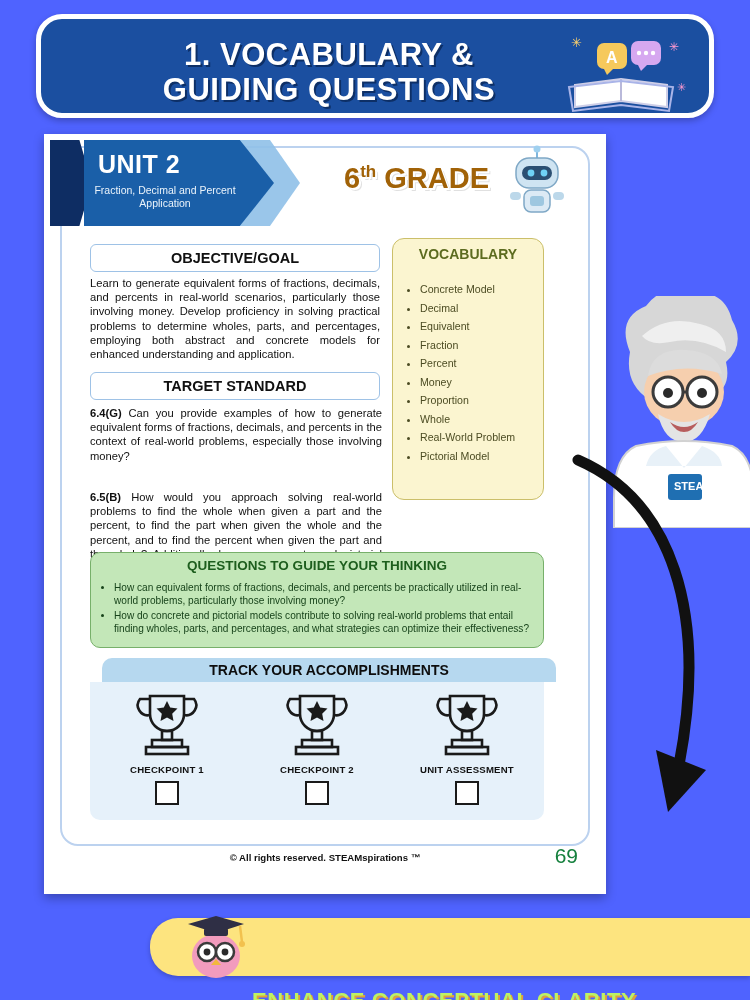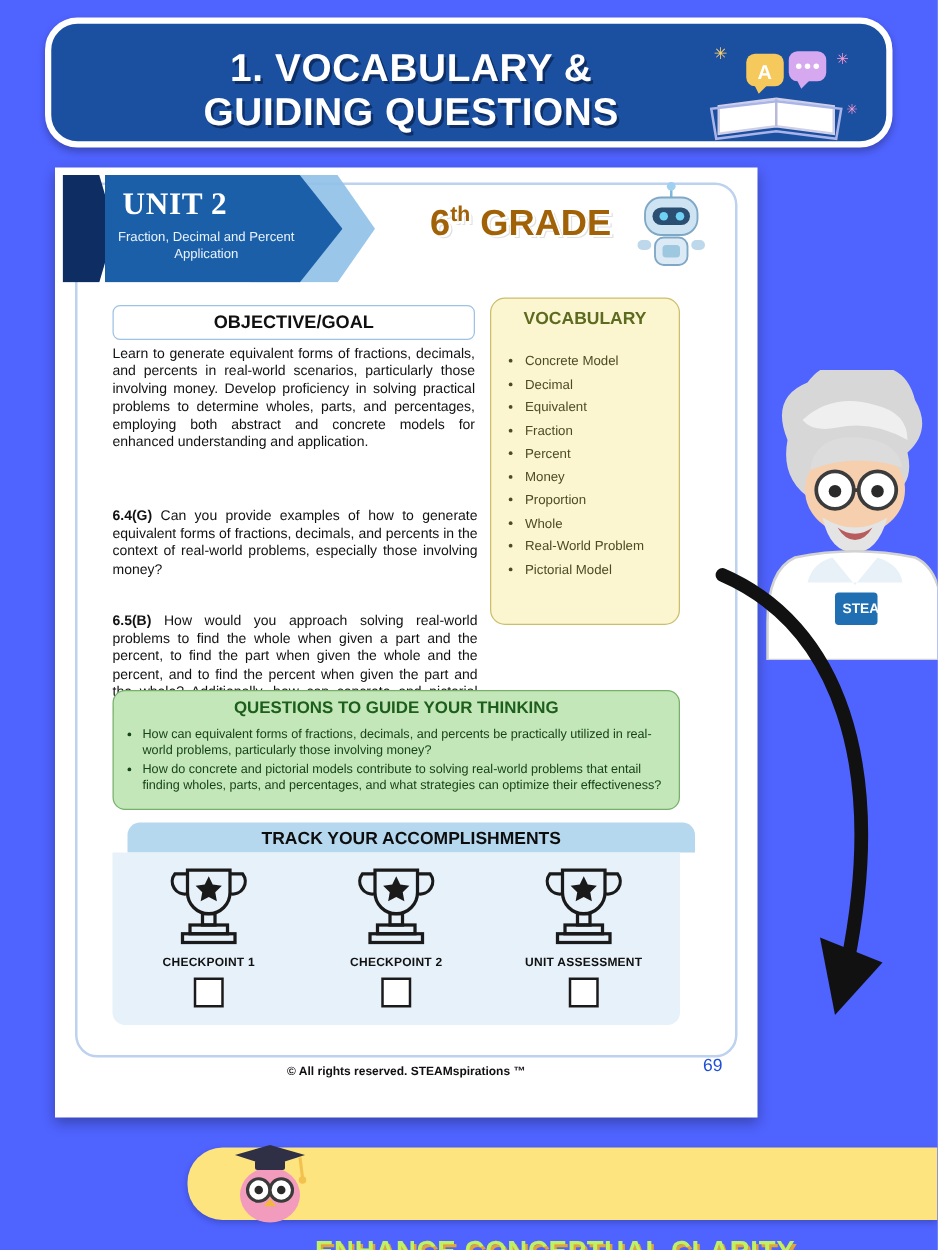--- a/index.html
+++ b/index.html
@@ -72,21 +72,21 @@
     clip-path: polygon(0 0, 82% 0, 100% 50%, 82% 100%, 0 100%);
   }
   .chev-light {
     position: absolute; left: 150px; top: 0; width: 100px; height: 86px;
     background: #8fc0e8;
     clip-path: polygon(0 0, 70% 0, 100% 50%, 70% 100%, 0 100%);
     opacity: .9;
   }
   .unit-title {
     position: absolute; left: 48px; top: 10px;
-    color: #fff; font-size: 25px; font-weight: 800; letter-spacing: .5px; font-family: Liberation Serif, serif;
+    color: #fff; font-size: 25px; font-weight: 800; letter-spacing: .5px;
   }
   .unit-sub {
     position: absolute; left: 40px; top: 44px; width: 150px;
     color: #eaf3fb; font-size: 10.5px; line-height: 13px; text-align: center;
   }
   .grade {
     position: absolute; left: 300px; top: 28px;
     color: #a16207; font-size: 29px; font-weight: 800;
     text-shadow: 2px 2px 0 #ffffff, 3px 3px 0 rgba(0,0,0,.12);
   }
@@ -171,21 +171,21 @@
     width: 24px; height: 24px; border: 2px solid #1a1a1a; margin: 6px auto 0;
     background: #fff;
   }
 
   .footer {
     position: absolute; left: 16px; top: 718px; width: 530px;
     text-align: center; font-size: 9.6px; font-weight: 700; color: #111;
   }
   .pagenum {
     position: absolute; right: 28px; top: 710px;
-    font-size: 14px; color: #1d4ed8;
+    font-size: 21px; color: #15803d;
   }
 
   
   .scientist { position: absolute; left: 596px; top: 296px; width: 160px; height: 232px; }
 
   
   .arrow { position: absolute; left: 560px; top: 440px; width: 190px; height: 420px; }
 
   
   .bottom-banner {
@@ -255,20 +255,21 @@
         <circle cx="38" cy="29" r="3.4" fill="#6fd2f5"></circle>
       <rect x="18" y="46" width="26" height="22" rx="7" fill="#dceaf5" stroke="#7fa8c6" stroke-width="1.5"></rect>
       <rect x="4" y="48" width="11" height="8" rx="4" fill="#bcd8ea"></rect>
       <rect x="47" y="48" width="11" height="8" rx="4" fill="#bcd8ea"></rect>
       <rect x="24" y="52" width="14" height="10" rx="3" fill="#9ec7e0"></rect>
     </svg>
 
     <div class="hdr objective">OBJECTIVE/GOAL</div>
     <div class="obj-text">Learn to generate equivalent forms of fractions, decimals, and percents in real-world scenarios, particularly those involving money. Develop proficiency in solving practical problems to determine wholes, parts, and percentages, employing both abstract and concrete models for enhanced understanding and application.</div>
 
+    <div class="hdr standard">TARGET STANDARD</div>
     <div class="std-a">
       <b>6.4(G)</b><span> Can you provide examples of how to generate equivalent forms of fractions, decimals, and percents in the context of real-world problems, especially those involving money?</span>
     </div>
     <div class="std-b">
       <b>6.5(B)</b><span> How would you approach solving real-world problems to find the whole when given a part and the percent, to find the part when given the whole and the percent, and to find the percent when given the part and the whole? Additionally, how can concrete and pictorial models be effectively employed in these scenarios?</span>
     </div>
 
     <div class="vocab-box"></div>
     <div class="vocab-title">VOCABULARY</div>
     <ul class="vocab-list">

